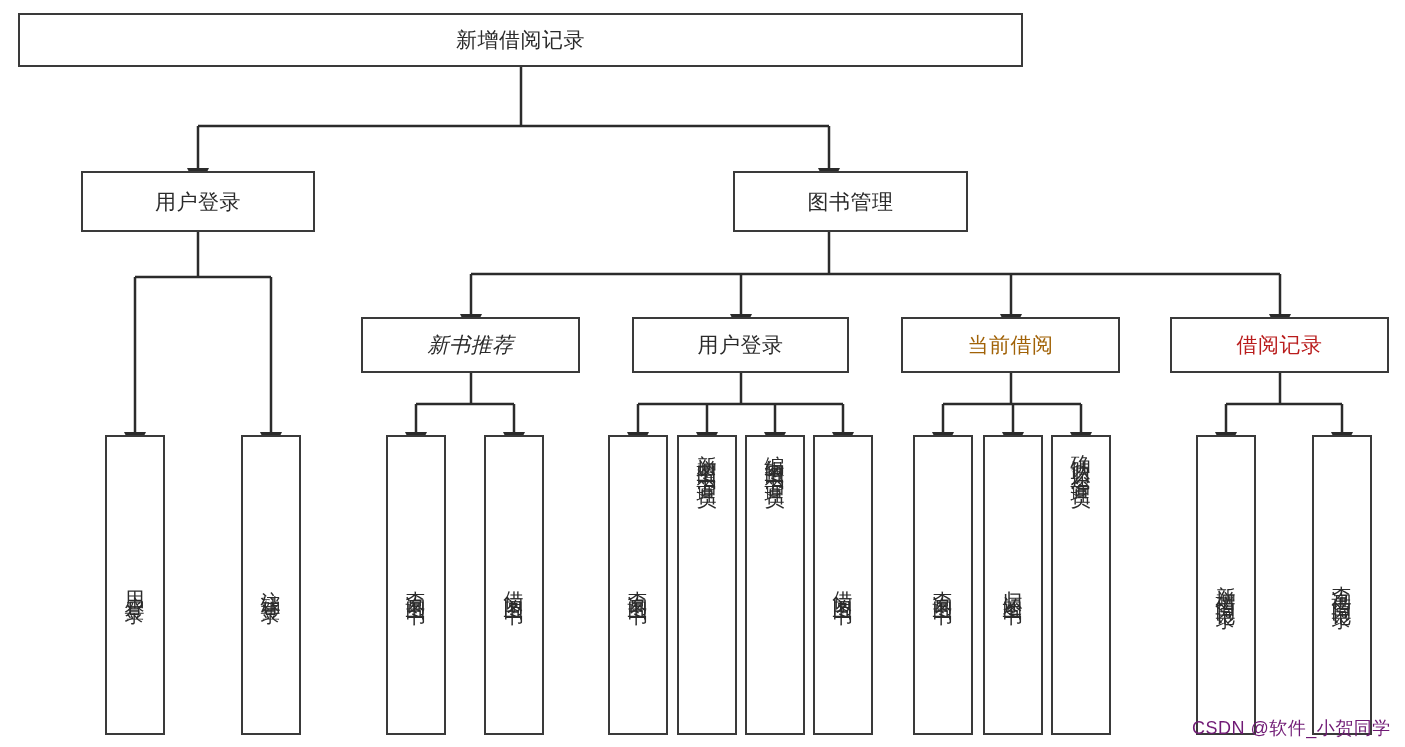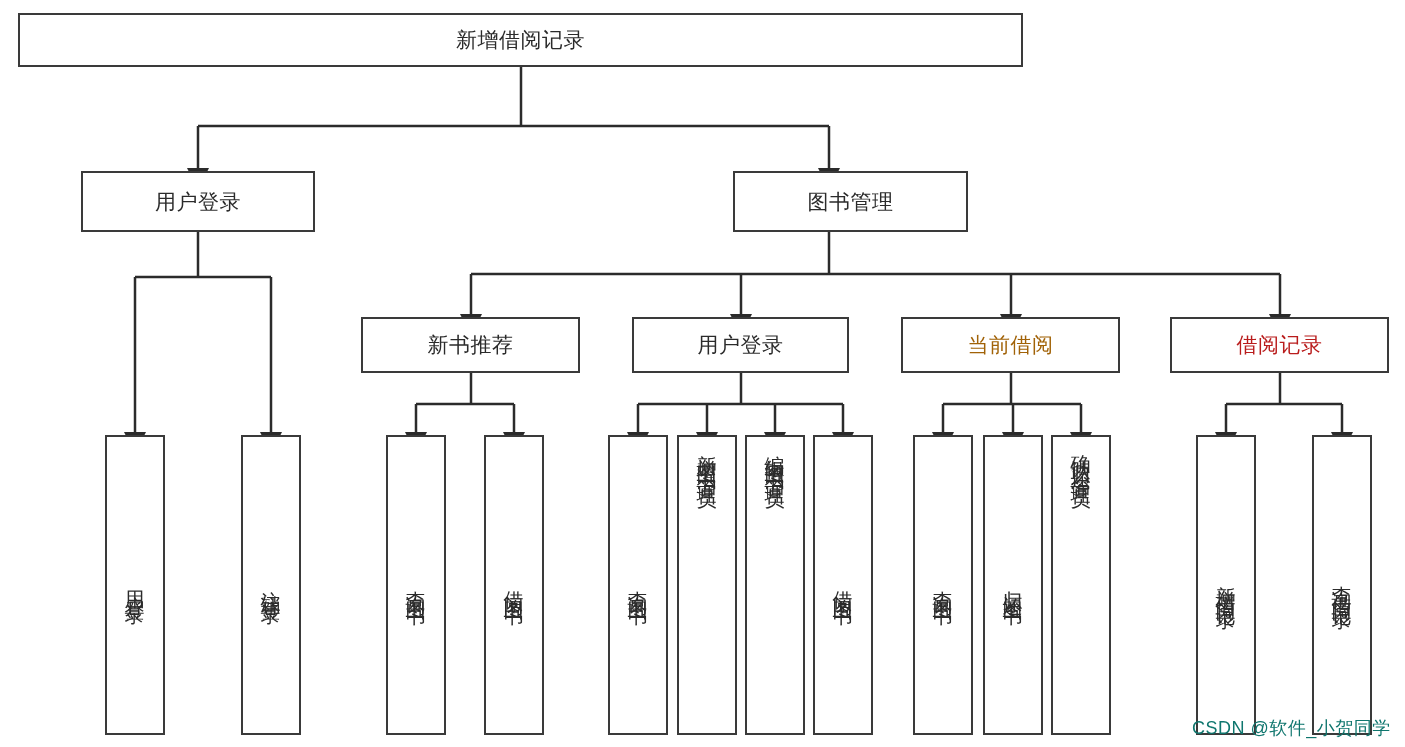--- a/index.html
+++ b/index.html
@@ -123,21 +123,21 @@
   <div id="node-layer">
       <div class="node-box horizontal" style="left: 18px; top: 13px; width: 1005px; height: 54px; border-color: rgb(58, 58, 58); background: rgb(255, 255, 255);">
         <span class="node-label" style="color: rgb(43, 43, 43);">新增借阅记录</span>
       </div>
       <div class="node-box horizontal" style="left: 81px; top: 171px; width: 234px; height: 61px; border-color: rgb(58, 58, 58); background: rgb(255, 255, 255);">
         <span class="node-label" style="color: rgb(43, 43, 43);">用户登录</span>
       </div>
       <div class="node-box horizontal" style="left: 711px; top: 171px; width: 235px; height: 61px; border-color: rgb(58, 58, 58); background: rgb(255, 255, 255); margin-left: 22px;">
         <span class="node-label" style="color: rgb(43, 43, 43);">图书管理</span>
       </div>
-      <div class="node-box horizontal" style="left: 361px; top: 317px; width: 219px; height: 56px; border-color: rgb(58, 58, 58); background: rgb(255, 255, 255);">
+      <div class="node-box horizontal" style="left: 361px; top: 317px; width: 219px; height: 56px; border-color: rgb(58, 58, 58); background: rgb(255, 255, 255); font-style: italic;">
         <span class="node-label" style="color: rgb(43, 43, 43);">新书推荐</span>
       </div>
       <div class="node-box horizontal" style="left: 632px; top: 317px; width: 217px; height: 56px; border-color: rgb(58, 58, 58); background: rgb(255, 255, 255);">
         <span class="node-label" style="color: rgb(43, 43, 43);">用户登录</span>
       </div>
       <div class="node-box horizontal" style="left: 901px; top: 317px; width: 219px; height: 56px; border-color: rgb(58, 58, 58); background: rgb(255, 255, 255);">
         <span class="node-label" style="color: #a16207;">当前借阅</span>
       </div>
       <div class="node-box horizontal" style="left: 1170px; top: 317px; width: 219px; height: 56px; border-color: rgb(58, 58, 58); background: rgb(255, 255, 255);">
         <span class="node-label" style="color: #b91c1c;">借阅记录</span>
@@ -176,15 +176,15 @@
         <span class="node-label" style="color: rgb(43, 43, 43);">确认归还（管理员）</span>
       </div>
       <div class="node-box vertical" style="left: 1196px; top: 435px; width: 60px; height: 300px; border-color: rgb(58, 58, 58); background: rgb(255, 255, 255);">
         <span class="node-label" style="color: rgb(43, 43, 43);">新增借阅记录</span>
       </div>
       <div class="node-box vertical" style="left: 1312px; top: 435px; width: 60px; height: 300px; border-color: rgb(58, 58, 58); background: rgb(255, 255, 255);">
         <span class="node-label" style="color: rgb(43, 43, 43);">查询借阅记录</span>
       </div>
     </div>
 
-  <div id="watermark" style="left: 1192px; top: 716px; color: #0f766e;">CSDN @软件_小贺同学</div>
+  <div id="watermark" style="left: 1192px; top: 716px; color: #701a75;">CSDN @软件_小贺同学</div>
 
 </div>
 
 </body></html>

